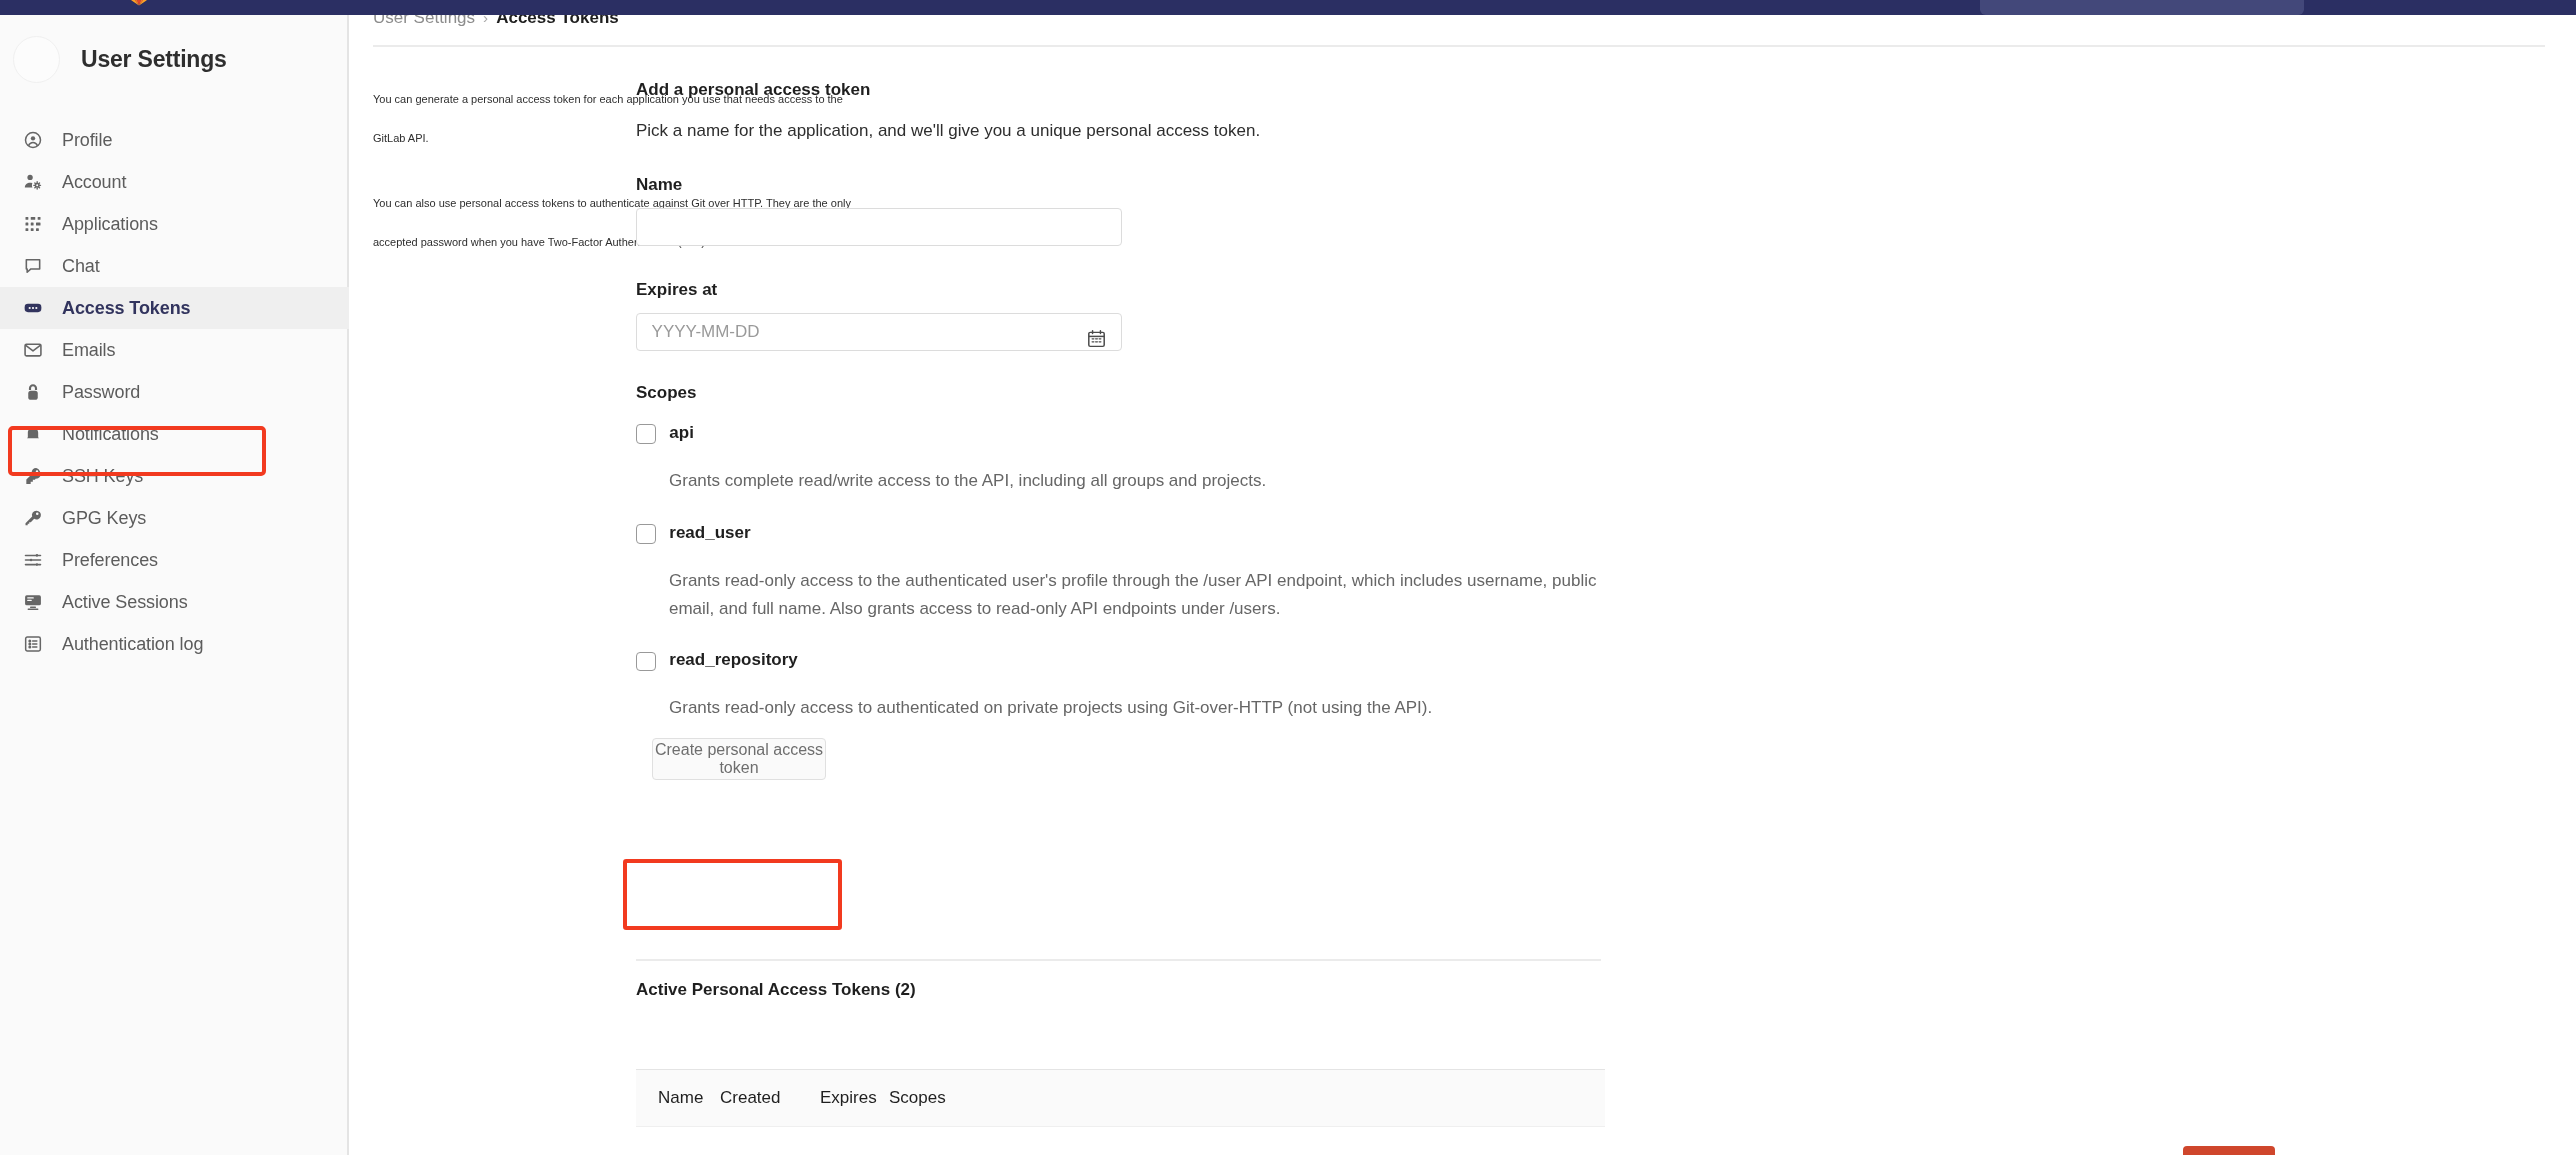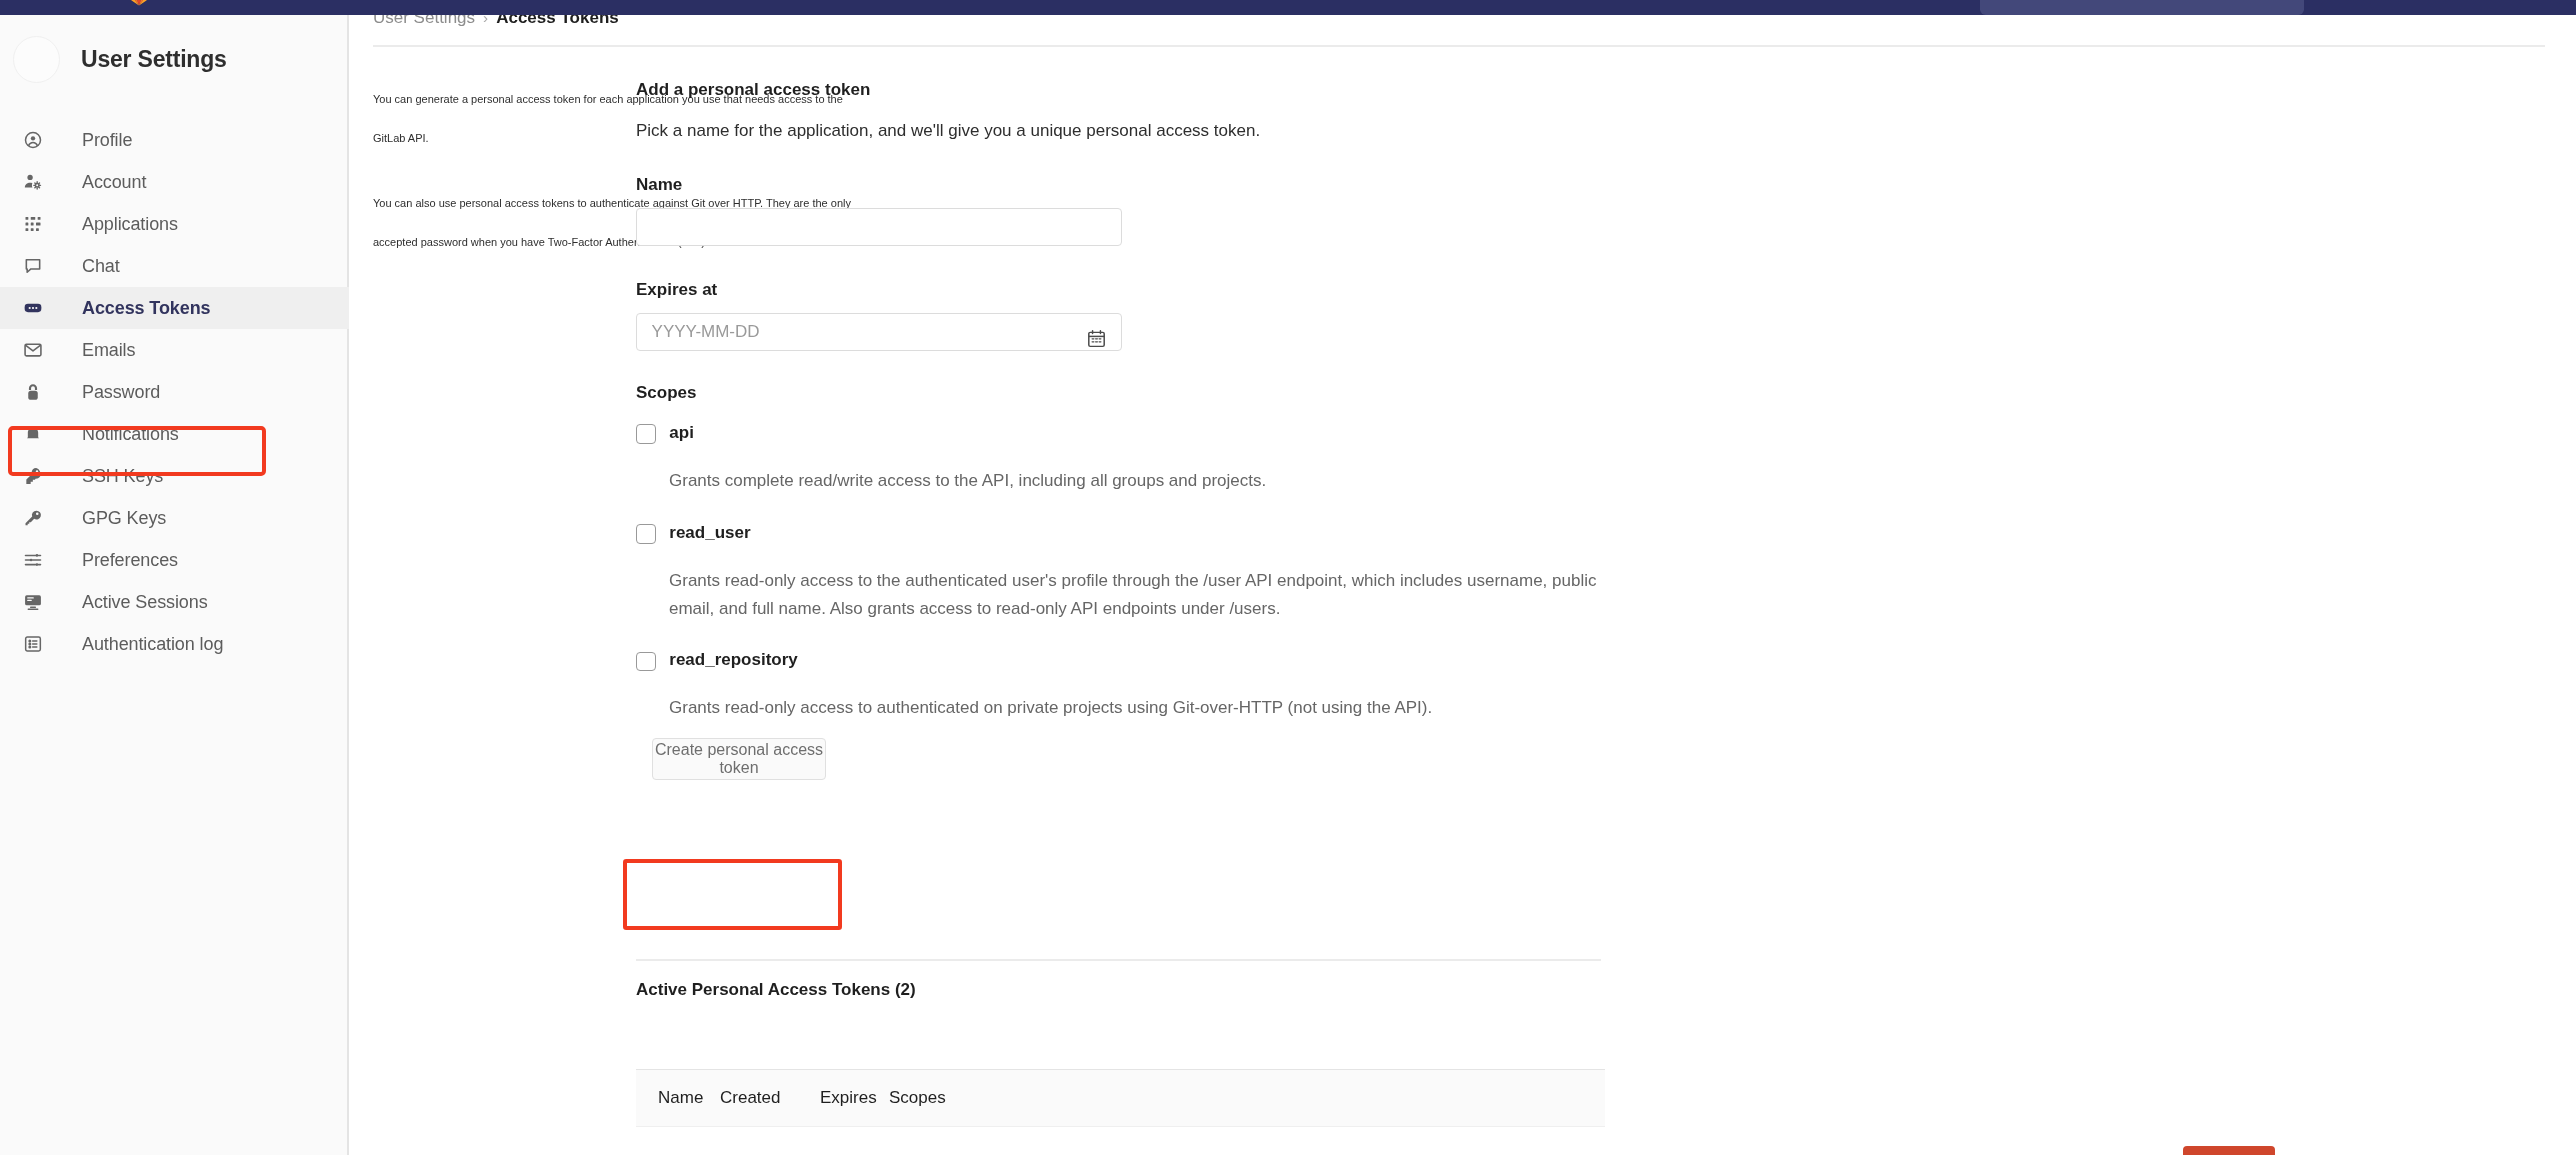--- a/index.html
+++ b/index.html
@@ -55,21 +55,20 @@
     letter-spacing: -0.2px;
   }
 
   .nav-list { position: absolute; top: 104px; left: 0; width: 349px; }
   .nav-item {
     position: relative;
     display: flex; align-items: center;
     height: 42px; padding-left: 21px;
     text-decoration: none;
     cursor: pointer;
-    gap: 20px;
   }
   .nav-ico {
     width: 23px; height: 23px; flex: none;
     display: flex; align-items: center; justify-content: center;
     color: #666666;
   }
   .nav-ico svg { width: 20px; height: 20px; display: block; }
   .nav-label {
     margin-left: 18px;
     font-size: 18px; color: #5c5c5c;

